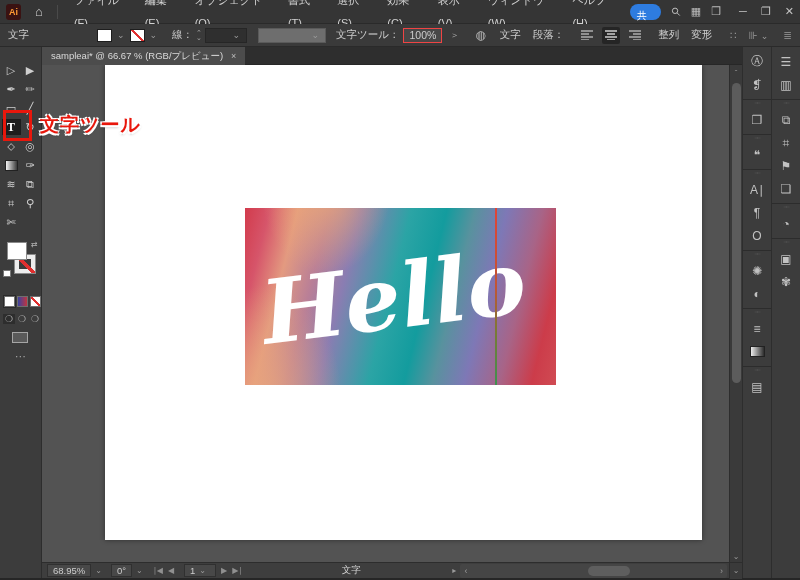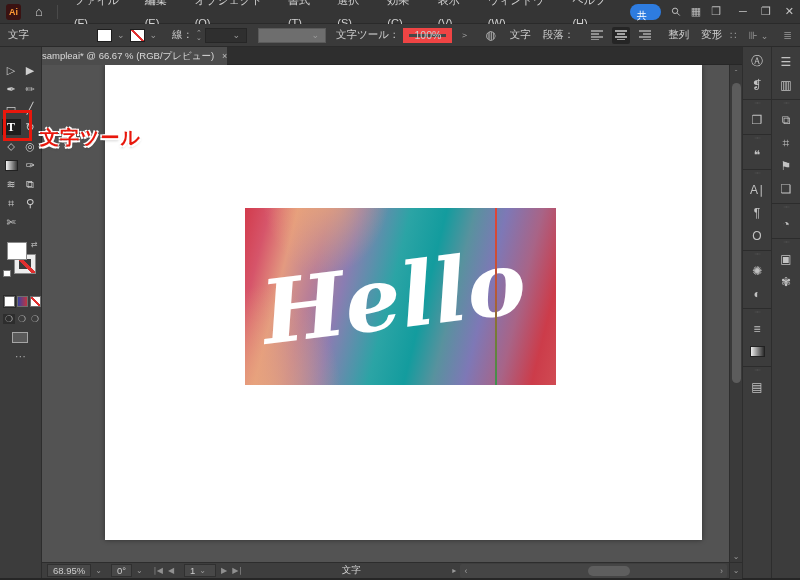--- a/index.html
+++ b/index.html
@@ -38,21 +38,21 @@
   .cb-stroke::after { content:""; position:absolute; inset:0;
     background:linear-gradient(45deg, transparent 42%, #e03030 42%, #e03030 58%, transparent 58%); }
   .chev { color:#9c9c9c; font-size:9px; padding:0 3px; }
   .cb-stroke-grp { margin-left:12px; display:flex; align-items:center; gap:3px; }
   .stepper { display:flex; flex-direction:column; line-height:5px; font-size:7px; color:#aaa; }
   .cb-select { width:42px; height:15px; background:#2f2f2f; border:1px solid #262626;
     display:flex; align-items:center; justify-content:flex-end; padding:0 3px; }
   .cb-select-dis { width:68px; height:15px; background:#6e6e6e; border:1px solid #5a5a5a;
     margin-left:8px; display:flex; align-items:center; justify-content:flex-end; padding:0 3px; color:#8f8f8f; }
   .cb-op { margin-left:10px; display:flex; align-items:center; gap:4px; }
-  .cb-op-val { background:#474747; height:15px; padding:0 5px; display:flex; align-items:center; border:6px solid #ef4444; }
+  .cb-op-val { background:#474747; height:15px; padding:0 5px; display:flex; align-items:center; border:1px solid #ef4444; }
   .cb-arrow-btn { color:#a8a8a8; font-size:9px; padding:0 4px; }
   .sphere-ic { font-size:12px; color:#bdbdbd; margin-left:12px; }
   .cb-type-grp { display:flex; align-items:center; gap:6px; margin-left:14px; }
   .align-btn { width:18px; height:17px; display:flex; align-items:center; justify-content:center; border-radius:2px; }
   .align-btn.active { background:#252525; }
   .cb-links { display:flex; gap:12px; margin-left:14px; }
   .cb-far-right { margin-left:auto; display:flex; align-items:center; gap:12px; color:#9a9a9a; }
 
   
   .ltoolbar { position:absolute; left:0; top:47px; width:42px; height:531px;
@@ -93,21 +93,21 @@
     color:#c2c2c2; font-size:12px; }
   [data-name="panel-divider"] { height:9px; width:100%; border-top:1px solid #2c2c2c; margin-top:3px; position:relative; }
   [data-name="panel-divider"]::after { content:"┄┄"; position:absolute; top:-1px; left:0; width:100%;
     text-align:center; font-size:6px; color:#606060; letter-spacing:-1px; }
   [data-name="gradient-panel-icon"] { background:linear-gradient(90deg,#ededed,#2c2c2c); width:15px; height:11px; margin:6px auto; border:1px solid #222; flex:none; }
 
   
   .main { position:absolute; left:42px; top:47px; width:700px; height:531px; display:flex; flex-direction:column; }
   .tabbar { height:18px; background:#2e2e2e; display:flex; border-bottom:1px solid #272727; }
   .doc-tab { height:18px; background:#4c4c4c; display:flex; align-items:center; gap:8px;
-    padding:0 0; font-size:9.5px; color:#dadada; }
+    padding:0 9px; font-size:9.5px; color:#dadada; }
   .tab-close { color:#bdbdbd; font-size:9px; }
   .content { flex:1; display:flex; min-height:0; }
   .canvas { flex:1; position:relative; background:#535353; overflow:hidden; }
   .artboard { position:absolute; left:63px; top:0; width:597px; height:475px; background:#ffffff;
     box-shadow:0 0 5px rgba(0,0,0,0.45); }
   .gradient-img { position:absolute; left:203px; top:143px; width:311px; height:177px;
     background:
       radial-gradient(130px 190px at 6% 108%, rgba(233,166,124,0.85) 0%, rgba(233,166,124,0.0) 60%),
       radial-gradient(120px 170px at 26% -15%, rgba(236,170,120,0.9) 0%, rgba(236,170,120,0) 55%),
       linear-gradient(104deg, #d23b4c 0%, #d6556a 7%, #e39a80 15%, #b97f97 24%, #8a7db2 33%, #2ba4a5 47%, #139c9e 57%, #58929e 65%, #7e78b6 74%, #a86487 84%, #cc3c4a 93%, #d04b53 100%);
@@ -134,21 +134,21 @@
   .hscroll { flex:1; height:14px; margin:0 2px 0 4px; background:#454545; border-radius:2px;
     position:relative; display:flex; align-items:center; justify-content:space-between;
     padding:0 4px; color:#9a9a9a; font-size:9px; }
   .hs-thumb { position:absolute; left:48%; width:42px; height:10px; background:#5e5e5e; border-radius:5px; }
   .bw-corner { width:13px; height:16px; background:#3a3a3a; border-left:1px solid #2d2d2d;
     display:flex; align-items:center; justify-content:center; font-size:8px; color:#9a9a9a; }
 
   
   .anno-box { position:absolute; left:3px; top:110px; width:29px; height:31px;
     border:3px solid #e8170c; z-index:30; }
-  .anno-label { position:absolute; left:40px; top:125px; z-index:30;
+  .anno-label { position:absolute; left:40px; top:112px; z-index:30;
     font-size:19px; font-weight:bold; color:#e8170c; letter-spacing:1px;
     text-shadow:-1.5px -1.5px 0 #fff, 1.5px -1.5px 0 #fff, -1.5px 1.5px 0 #fff, 1.5px 1.5px 0 #fff, 0 2px 3px rgba(0,0,0,.35); }
 
   svg { display:block; }
 </style>
 </head>
 <body>
 
 <div class="menubar" data-name="menu-bar">
   <div class="ai-logo" data-name="illustrator-logo-icon">Ai</div>

